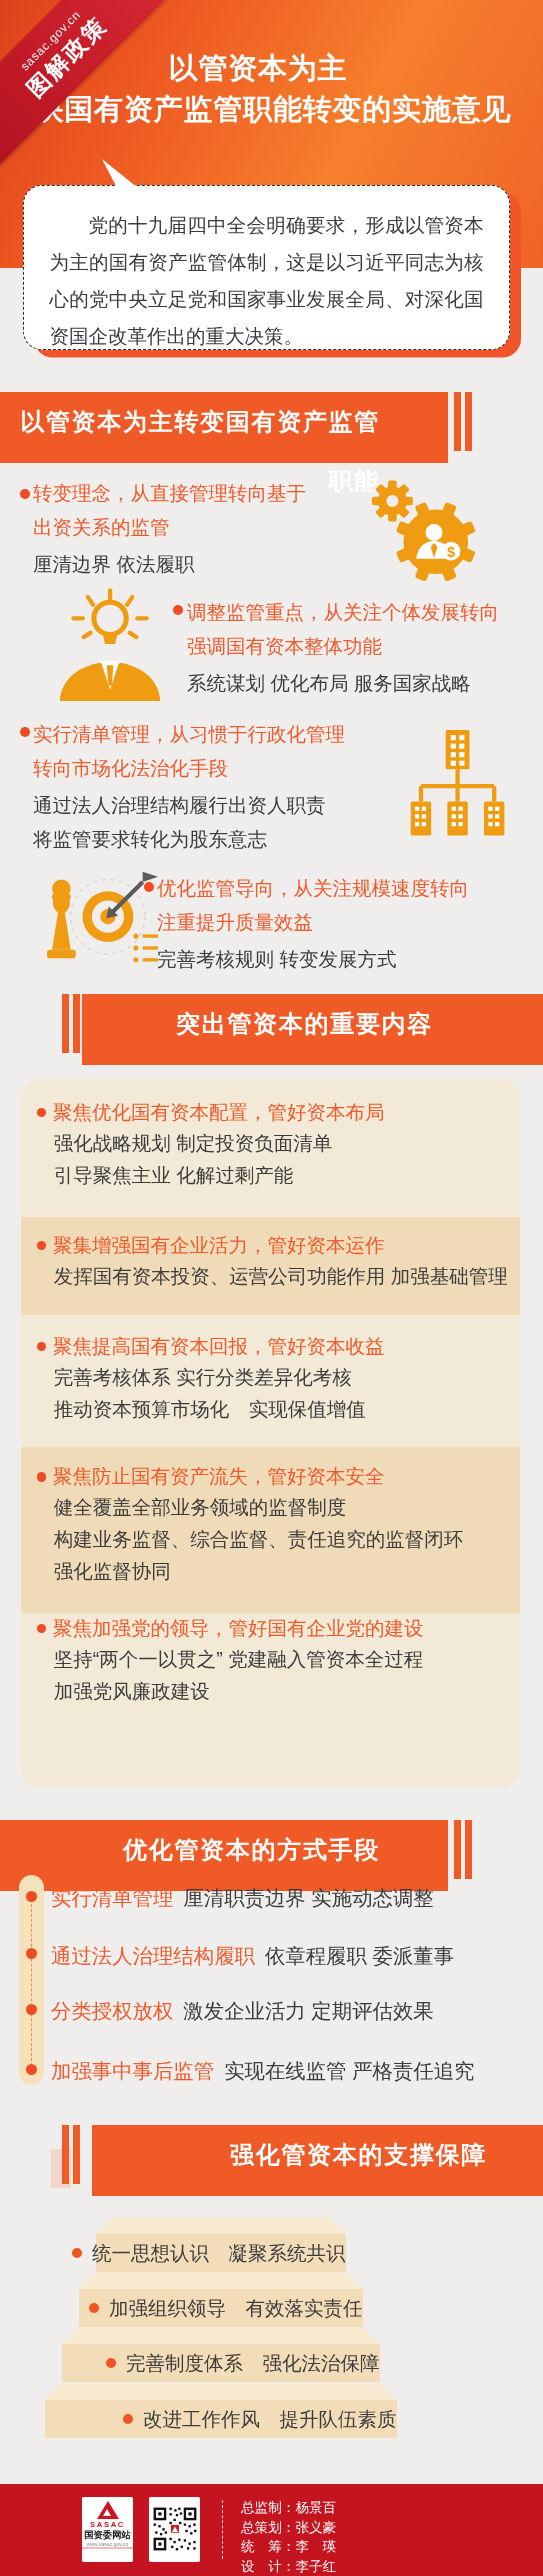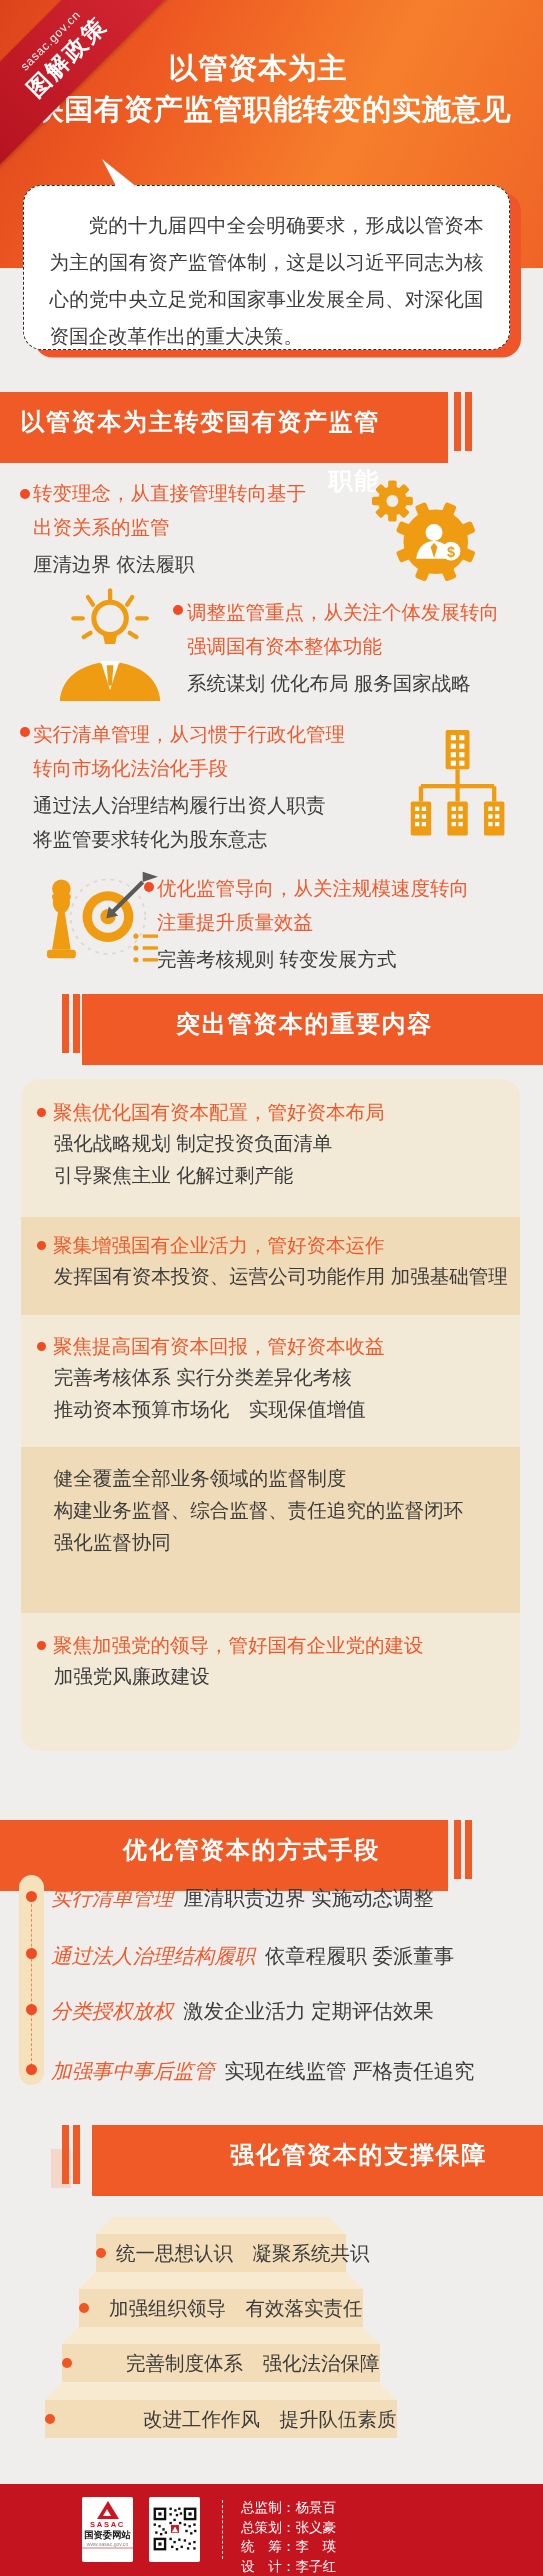--- a/index.html
+++ b/index.html
@@ -48,39 +48,39 @@
   .card{position:absolute;left:21px;top:1079px;width:499px;background:#f3e9d7;
         border-radius:18.7px;overflow:hidden;}
   .c-item{box-sizing:border-box;padding:0 6.8px 0 32px;}
   .c-item.stripe{background:#efdbb8;}
   .c-head{font-size:19.5px;line-height:29px;color:#f0592a;white-space:nowrap;}
   .c-bullet{display:inline-block;width:9.3px;height:9.3px;border-radius:50%;
         background:#f04b23;margin:0 6.8px 1.7px -16px;}
   .c-sub{font-size:19.5px;line-height:32px;color:#3c3c3c;white-space:nowrap;padding-left:0.8px;}
   .h162{height:138px;padding-top:18.7px;} .h115{height:98px;padding-top:13.6px;}
   .h155{height:132px;padding-top:17px;} .h195{height:166px;padding-top:15.3px;}
-  .h163{height:138px;padding-top:18px;}
+  .h163{height:174px;padding-top:1px;}
 
   
   .tl-track{position:absolute;left:18.7px;top:1875px;width:25.5px;height:210px;
         background:#f5e2bd;border-radius:13.6px;}
   .tl-dash{position:absolute;left:31px;top:1894px;height:177px;width:0;
         border-left:1.7px dashed #f08c3f;}
   .tl-dot{position:absolute;left:26px;width:11px;height:11px;border-radius:50%;background:#f04b23;}
   .tl-row{position:absolute;left:51px;font-size:20.4px;white-space:nowrap;}
-  .tl-lead{color:#f0592a;font-style:italic;}
+  .tl-lead{color:#f0592a;}
   .tl-detail{color:#3c3c3c;margin-left:10px;}
 
   
   .steps{position:absolute;left:42px;top:2217px;width:357px;height:223px;}
   .step{position:absolute;left:50%;transform:translateX(-50%);}
   .step-top{height:17px;background:#f8ead0;
         clip-path:polygon(17px 0,calc(100% - 17px) 0,100% 100%,0 100%);}
   .step-front{height:38px;background:#f3ddb8;display:flex;align-items:center;
-        justify-content:space-between;gap:10.2px;}
+        justify-content:flex-end;gap:10.2px;}
   .step-bullet{width:10.2px;height:10.2px;border-radius:50%;background:#f05522;flex:0 0 auto;}
   .step-label{font-size:19.5px;color:#3c3c3c;white-space:nowrap;}
 
   
   .footer{position:absolute;left:0;top:2484px;width:544px;height:92px;background:#c41420;}
   .logo-box{position:absolute;left:82px;top:12.7px;width:51px;height:65px;background:#fff;
         border-radius:1.7px;text-align:center;overflow:hidden;}
   .logo-tri{width:0;height:0;border-left:11px solid transparent;border-right:11px solid transparent;
         border-bottom:18.7px solid #cf1322;margin:4.2px auto 0.8px;position:relative;}
   .logo-tri:after{content:"";position:absolute;left:-4.2px;top:8.5px;width:0;height:0;
@@ -285,26 +285,28 @@
     <div class="c-item stripe h115">
       <div class="c-head"><span class="c-bullet"></span><span>聚集增强国有企业活力，管好资本运作</span></div>
       <div class="c-sub">发挥国有资本投资、运营公司功能作用 加强基础管理</div>
     </div>
     <div class="c-item h155">
       <div class="c-head"><span class="c-bullet"></span><span>聚焦提高国有资本回报，管好资本收益</span></div>
       <div class="c-sub">完善考核体系 实行分类差异化考核</div>
       <div class="c-sub">推动资本预算市场化　实现保值增值</div>
     </div>
     <div class="c-item stripe h195">
+      <div class="c-head"><span class="c-bullet"></span><span>聚焦防止国有资产流失，管好资本安全</span></div>
       <div class="c-sub">健全覆盖全部业务领域的监督制度</div>
       <div class="c-sub">构建业务监督、综合监督、责任追究的监督闭环</div>
       <div class="c-sub">强化监督协同</div>
     </div>
     <div class="c-item h163">
       <div class="c-head"><span class="c-bullet"></span><span>聚焦加强党的领导，管好国有企业党的建设</span></div>
+      <div class="c-sub">坚持“两个一以贯之” 党建融入管资本全过程</div>
       <div class="c-sub">加强党风廉政建设</div>
     </div>
   </div>
 
   <div class="banner" style="top:1794px;margin-top:26px;">
     <div class="block" style="left:0;width:448px;padding-right:68px;">优化管资本的方式手段</div>
     <div class="bar" style="left:454px;"></div>
     <div class="bar" style="left:465px;"></div>
   </div>
 

